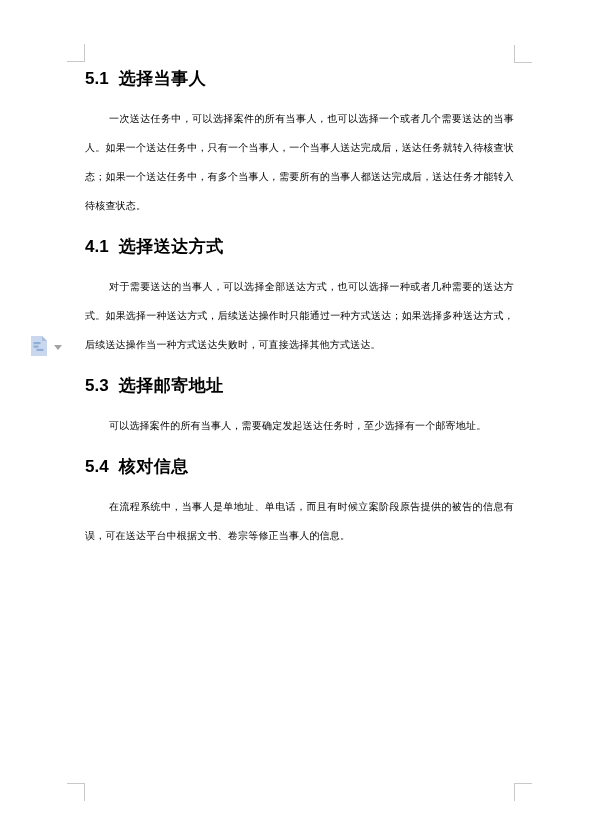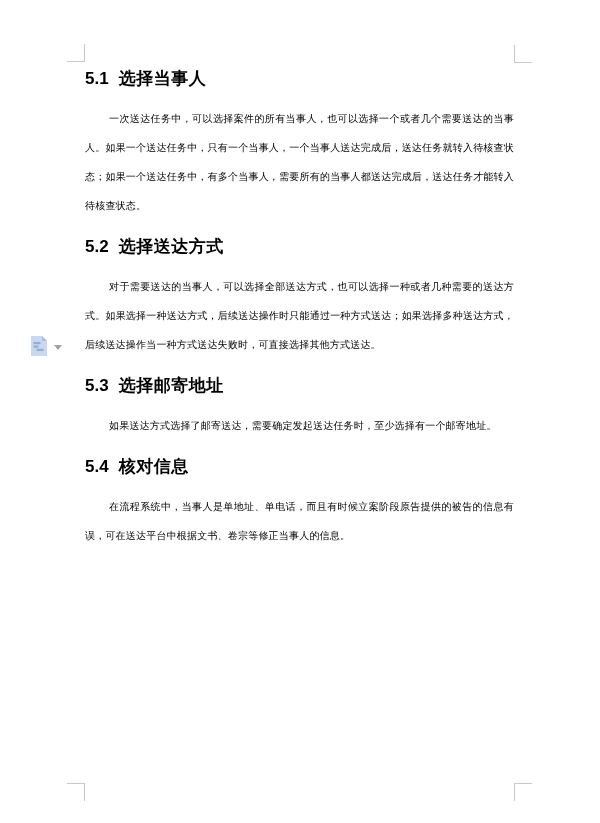--- a/index.html
+++ b/index.html
@@ -92,30 +92,30 @@
 
     <div class="section">
       <div class="heading">
         <span class="num">5.1</span><span>选择当事人</span>
       </div>
       <p class="body-para">一次送达任务中，可以选择案件的所有当事人，也可以选择一个或者几个需要送达的当事人。如果一个送达任务中，只有一个当事人，一个当事人送达完成后，送达任务就转入待核查状态；如果一个送达任务中，有多个当事人，需要所有的当事人都送达完成后，送达任务才能转入待核查状态。</p>
     </div>
 
     <div class="section">
       <div class="heading">
-        <span class="num">5.2</span><span>选择送达方式</span>
+        <span class="num">4.1</span><span>选择送达方式</span>
       </div>
       <p class="body-para">对于需要送达的当事人，可以选择全部送达方式，也可以选择一种或者几种需要的送达方式。如果选择一种送达方式，后续送达操作时只能通过一种方式送达；如果选择多种送达方式，后续送达操作当一种方式送达失败时，可直接选择其他方式送达。</p>
     </div>
 
     <div class="section">
       <div class="heading">
         <span class="num">5.3</span><span>选择邮寄地址</span>
       </div>
-      <p class="body-para">如果送达方式选择了邮寄送达，需要确定发起送达任务时，至少选择有一个邮寄地址。</p>
+      <p class="body-para">可以选择案件的所有当事人，需要确定发起送达任务时，至少选择有一个邮寄地址。</p>
     </div>
 
     <div class="section">
       <div class="heading">
         <span class="num">5.4</span><span>核对信息</span>
       </div>
       <p class="body-para">在流程系统中，当事人是单地址、单电话，而且有时候立案阶段原告提供的被告的信息有误，可在送达平台中根据文书、卷宗等修正当事人的信息。</p>
     </div>
 
   </div>

